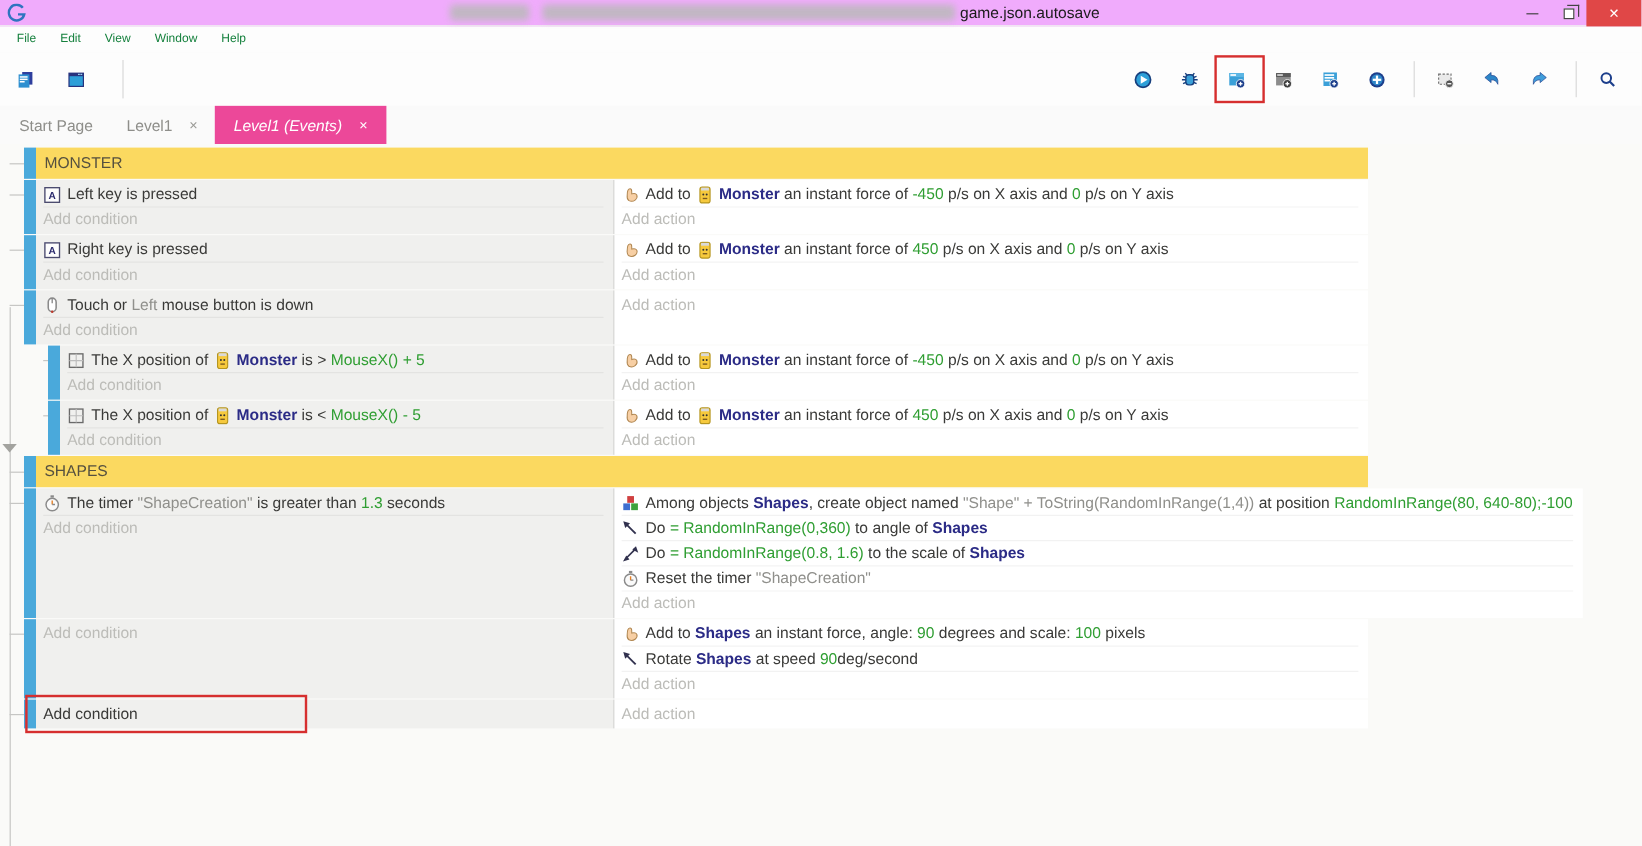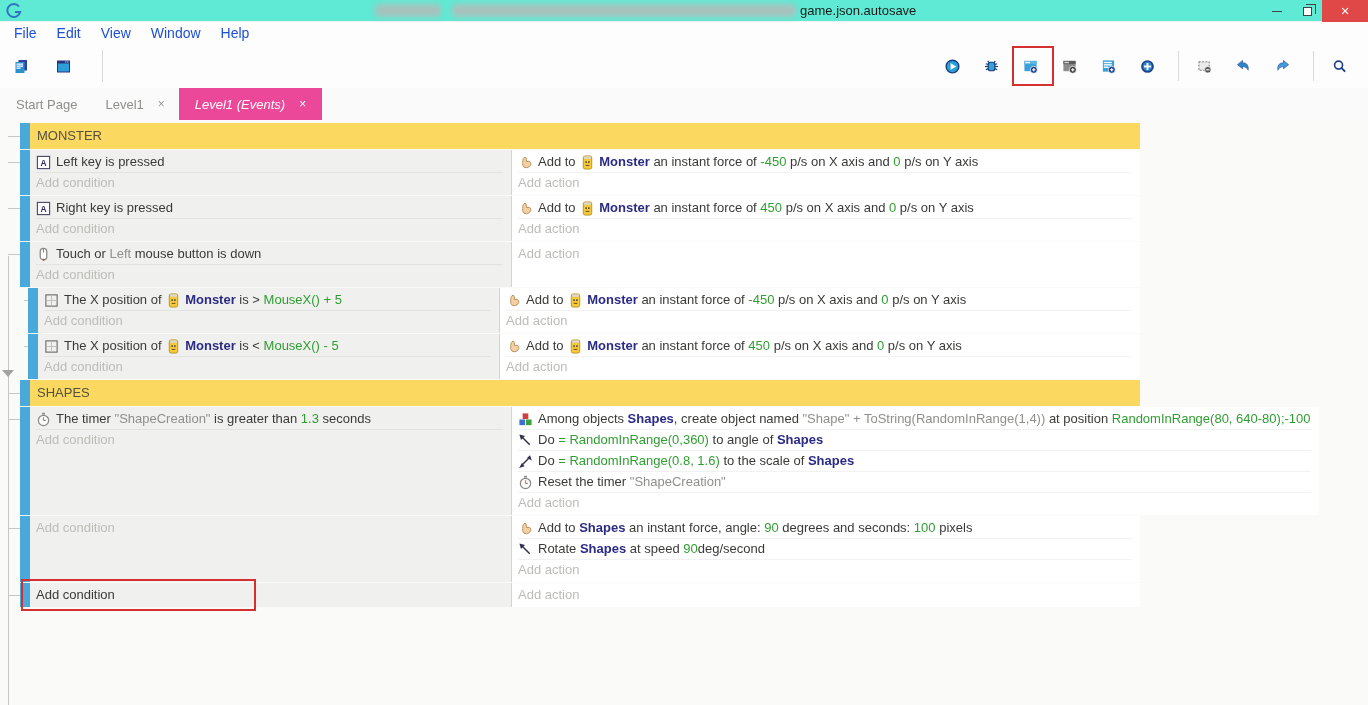--- a/index.html
+++ b/index.html
@@ -1,35 +1,35 @@
 <!DOCTYPE html>
 <html><head>
 <meta charset="utf-8">
 <style>
   * { box-sizing: border-box; margin: 0; padding: 0; }
   html,body { width:1368px; height:705px; overflow:hidden; }
   body { font-family:"Liberation Sans", sans-serif; background:#fafaf8; position:relative; }
 
   
-  #titlebar { height:22px; background:#5eead4; position:relative; border-bottom:1px solid #f0f0f0; }
+  #titlebar { height:22px; background:#f0abfc; position:relative; border-bottom:1px solid #f0f0f0; }
   #logo { position:absolute; left:6px; top:3px; width:16px; height:16px; }
   #logo svg { width:16px; height:16px; }
   .blur-blob { position:absolute; top:4px; height:13px; background:#b9b9b9; border-radius:3px; filter:blur(3px); opacity:.85; }
   #blur1 { left:375px; width:66px; }
   #blur2 { left:452px; width:344px; }
   #window-title { position:absolute; left:800px; top:3px; font-size:13px; color:#1b1b1b; white-space:nowrap; }
   #win-controls { position:absolute; right:0; top:0; height:22px; display:flex; }
   .win-btn { width:30px; height:22px; display:flex; align-items:center; justify-content:center; color:#333; font-size:11px; }
   #btn-close { width:46px; background:#e04747; color:#fff; font-size:11px; }
   .restore-glyph { width:9px; height:9px; border:1px solid #444; position:relative; background:#fff; }
   .restore-glyph::before { content:""; position:absolute; left:2px; top:-4px; width:9px; height:9px; border:1px solid #444; border-bottom:none; border-left:none; }
   .min-glyph { width:10px; height:1px; background:#444; }
 
   #menubar { height:22px; background:#fdfdfd; display:flex; align-items:center; padding-left:4px; }
-  .menu-item { font-size:14px; color:#1d4ed8; padding:0 10px; height:22px; line-height:22px; }
+  .menu-item { font-size:10px; color:#15803d; padding:0 10px; height:22px; line-height:22px; }
 
   #toolbar { height:44px; background:#fdfdfd; position:relative; display:flex; align-items:center; }
   #tb-left { display:flex; align-items:center; gap:10px; margin-left:8px; }
   #tb-left::after { content:""; width:1px; height:32px; background:#d9d9d9; margin-left:10px; }
   #tb-right { position:absolute; right:10px; top:0; height:44px; display:flex; align-items:center; gap:7px; }
   .tb-btn { width:32px; height:32px; display:flex; align-items:center; justify-content:center; position:relative; }
   .tb-btn svg { width:30px; height:30px; }
   .tb-sep { width:1px; height:30px; background:#d9d9d9; margin:0 5px; }
   .tb-hl { position:absolute; left:-5px; top:-4px; right:-5px; bottom:-4px; border:2px solid #d62f2f; }
 
@@ -37,21 +37,21 @@
   .tab { display:flex; align-items:center; padding:0 14px; font-size:13px; color:#8e8e8a; gap:14px; }
   .tab .tab-close { font-size:12px; color:#9a9a96; }
   .tab.active { background:#ec4899; color:#ffffff; padding:0 16px;font-style:italic; }
   .tab.active .tab-close { color:#ffffff; }
 
   
   #events { position:absolute; left:0; top:120px; width:1140px; height:585px; background:#fafaf8; padding-top:3px; }
   .row { display:flex; margin-left:20px; margin-bottom:1px; position:relative; }
   .row::before { content:""; position:absolute; left:-12px; top:12px; width:12px; height:1px; background:#c6c6c4; }
   .row.group::before { top:13px; }
-  .row.sub { margin-left:28px; }
+  .row.sub { margin-left:40px; }
   .row.sub::before { left:-4px; width:4px; }
   .bar { width:10px; background:#4aa9db; flex:none; }
   .row.group { height:26px; }
   .group-label { flex:1; background:#fbd960; font-size:13px; color:#55503f; line-height:26px; padding-left:7px; }
   .cell { padding:2px 8px 2px 6px; }
   .cell.cond { width:481px; background:#f0f0ee; flex:none; }
   .row.sub .cell.cond { width:461px; }
   .cell.act { flex:1; background:#ffffff; border-left:1px solid #d4d4d2; }
   .line { min-height:20px; line-height:20px; display:flex; align-items:center; white-space:pre; font-size:13px; }
   .line + .line { border-top:1px solid rgba(0,0,0,0.05); }
@@ -419,21 +419,21 @@
       </div>
     </div>
     <div class="row event">
       <div class="bar"></div>
       <div class="cell cond">
         <div class="line"><span class="sg-ph">Add condition</span></div>
       </div>
       <div class="cell act">
         <div class="line"><span class="ic"><svg viewBox="0 0 16 16">
               <path d="M5 8 Q5 2.5 7.5 2.5 Q9 2.5 9 5 L9 7 Q12.5 6 13.5 8 Q14.5 10.5 12 12.5 Q9.5 14.5 6.5 13 Q4.5 11.5 5 8 Z" fill="#f7cfa4" stroke="#b08650" stroke-width="0.9"></path>
-            </svg></span><span class="sg-p">Add to </span><span class="sg-o">Shapes</span><span class="sg-p"> an instant force, angle: </span><span class="sg-n">90</span><span class="sg-p"> degrees and seconds: </span><span class="sg-n">100</span><span class="sg-p"> pixels</span></div>
+            </svg></span><span class="sg-p">Add to </span><span class="sg-o">Shapes</span><span class="sg-p"> an instant force, angle: </span><span class="sg-n">90</span><span class="sg-p"> degrees and scale: </span><span class="sg-n">100</span><span class="sg-p"> pixels</span></div>
         <div class="line"><span class="ic"><svg viewBox="0 0 16 16">
               <line x1="4" y1="4" x2="12.5" y2="12.5" stroke="#31314e" stroke-width="1.6"></line>
               <path d="M1.5 1.5 L7.5 3.2 L3.2 7.5 Z" fill="#31314e"></path>
             </svg></span><span class="sg-p">Rotate </span><span class="sg-o">Shapes</span><span class="sg-p"> at speed </span><span class="sg-n">90</span><span class="sg-p">deg/second</span></div>
         <div class="line"><span class="sg-ph">Add action</span></div>
       </div>
     </div>
     <div class="row event">
       <div class="bar"></div>
       <div class="cell cond">

